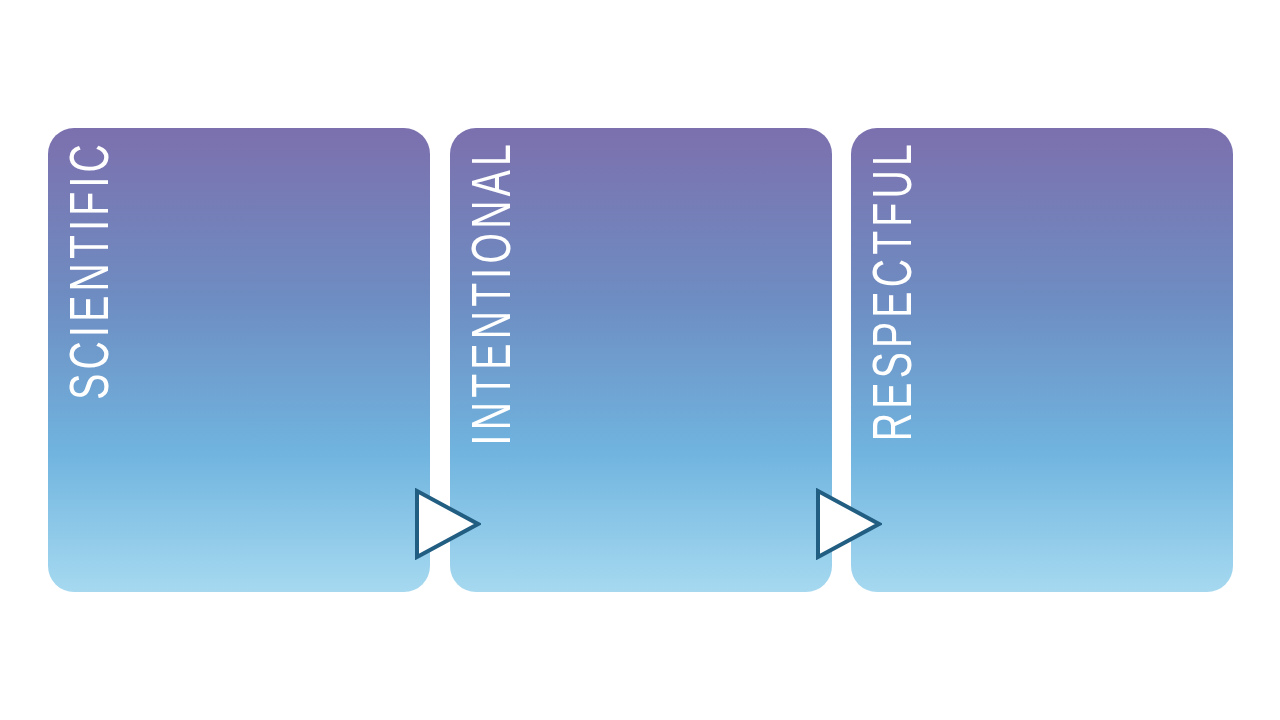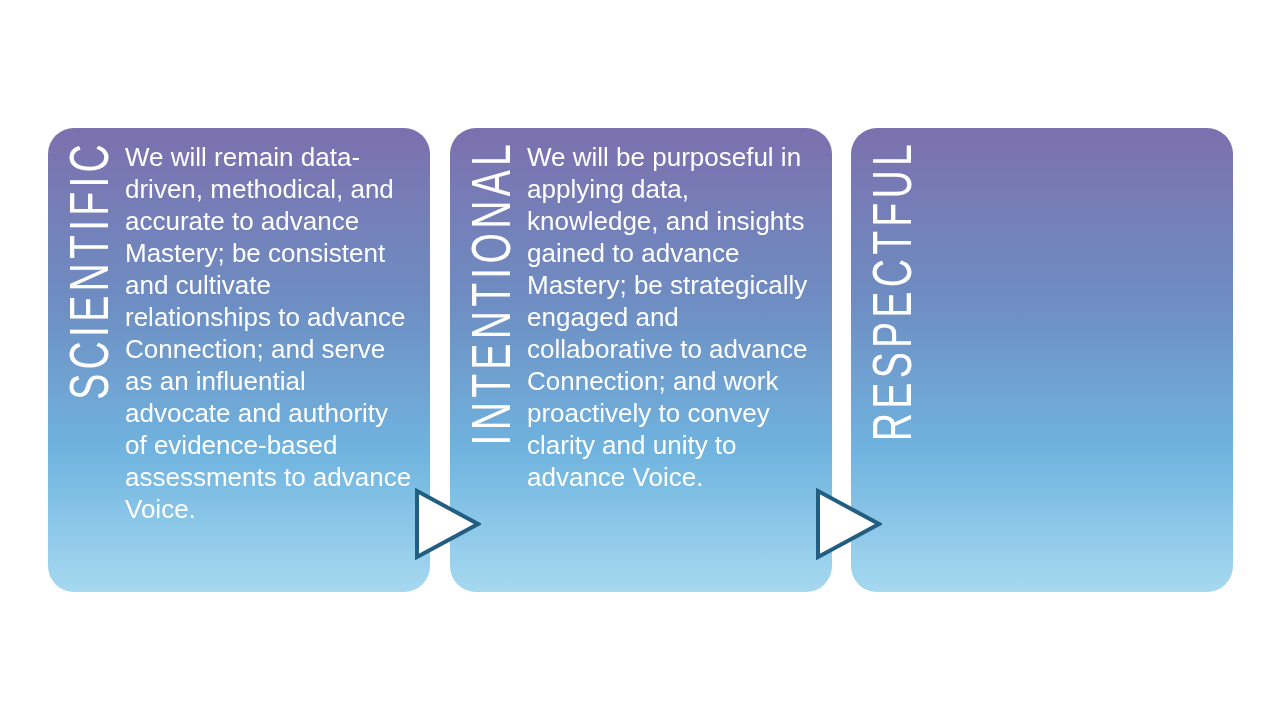--- a/index.html
+++ b/index.html
@@ -69,26 +69,24 @@
   .arrow-0 { left: 415px; top: 488px; }
   .arrow-1 { left: 816px; top: 488px; }
 </style>
 </head>
 <body>
 
 <div class="stage">
 
   <div class="card card-0">
     <div class="card-title">SCIENTIFIC</div>
-    <div class="card-body">We will remain data-driven, methodical, and accurate to advance Mastery; be consistent and cultivate relationships to advance Connection; and serve as an influential advocate and authority of evidence-based assessments to advance Voice.</div>
   </div>
 
   <div class="card card-1">
     <div class="card-title">INTENTIONAL</div>
-    <div class="card-body">We will be purposeful in applying data, knowledge, and insights gained to advance Mastery; be strategically engaged and collaborative to advance Connection; and work proactively to convey clarity and unity to advance Voice.</div>
   </div>
 
   <div class="card card-2">
     <div class="card-title">RESPECTFUL</div>
   </div>
 
   <svg class="arrow arrow-0" viewBox="0 0 66 72" xmlns="http://www.w3.org/2000/svg">
     <polygon points="2,3 63,36 2,69"></polygon>
   </svg>
 

